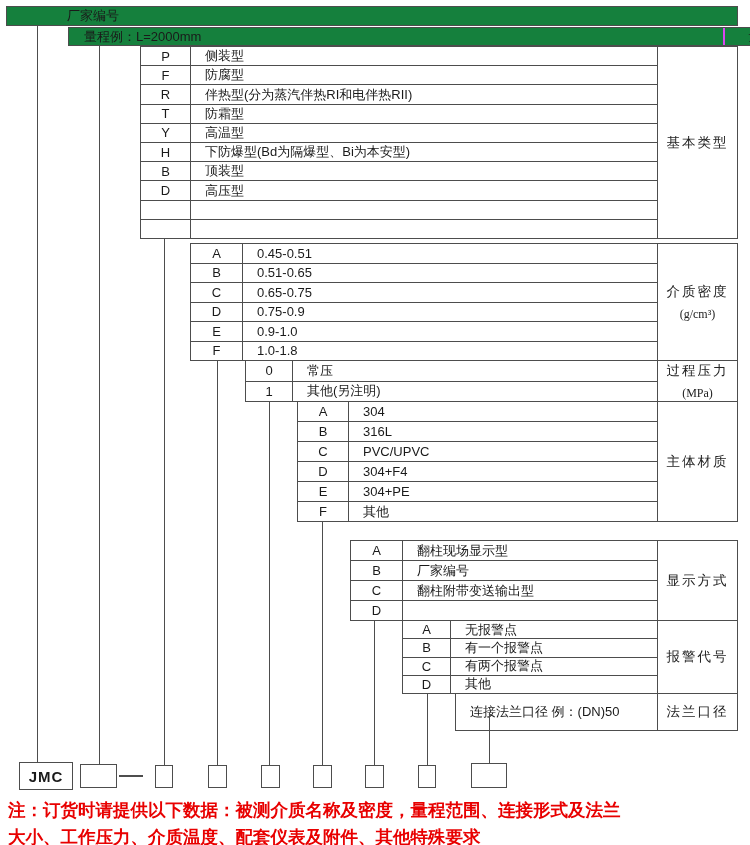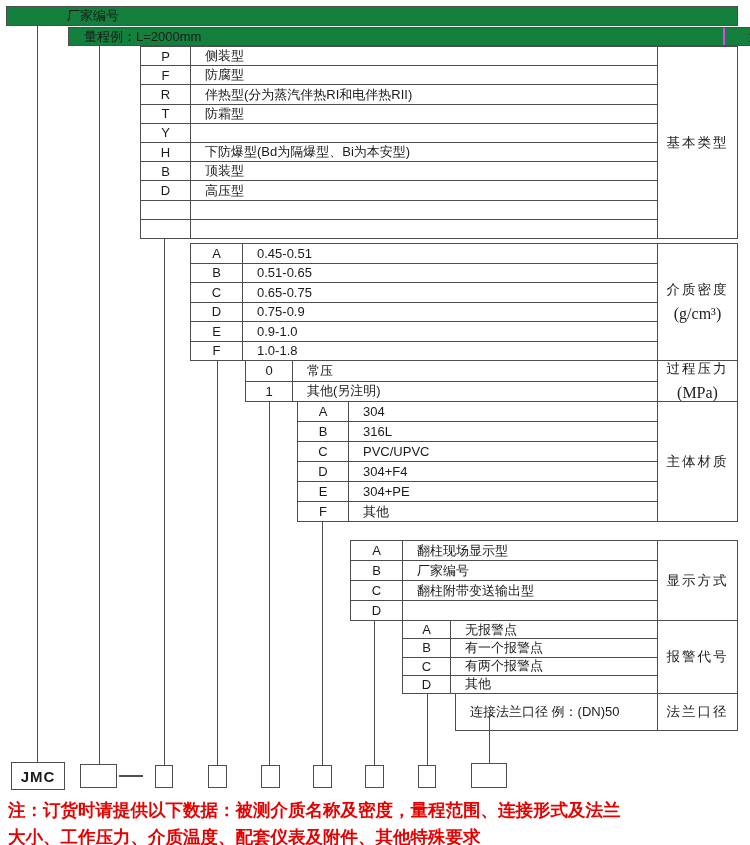--- a/index.html
+++ b/index.html
@@ -11,21 +11,21 @@
   .box{position:absolute;border:1px solid #4d4d4d;box-sizing:border-box;background:#15803d;}
   .hrow{display:flex;align-items:center;}
   .section{position:absolute;border:1px solid #4d4d4d;box-sizing:border-box;display:flex;background:#fff;}
   .rows{flex:1;display:flex;flex-direction:column;}
   .row{flex:1;display:flex;border-bottom:1px solid #4d4d4d;min-height:0;}
   .row:last-child{border-bottom:none;}
   .code{border-right:1px solid #4d4d4d;display:flex;align-items:center;justify-content:center;box-sizing:border-box;}
   .desc{flex:1;display:flex;align-items:center;padding-left:14px;box-sizing:border-box;white-space:nowrap;}
   .label{width:80px;border-left:1px solid #4d4d4d;display:flex;flex-direction:column;align-items:center;justify-content:center;
          font-family:"Liberation Serif","DejaVu Serif",serif;font-size:13.5px;letter-spacing:2px;text-align:center;box-sizing:border-box;color:#222;}
-  .label .sub{letter-spacing:0;font-size:16px;margin-top:6px;}
+  .label .sub{letter-spacing:0;font-size:12px;margin-top:6px;}
   .vline{position:absolute;width:1px;background:#4d4d4d;}
   .mbox{position:absolute;border:1px solid #4d4d4d;box-sizing:border-box;display:flex;align-items:center;justify-content:center;background:#fff;}
   .dash{position:absolute;height:2px;background:#4d4d4d;}
   #jmc{font-weight:bold;font-size:15px;letter-spacing:1px;}
   #note{position:absolute;left:8px;top:797px;width:738px;color:#e80000;font-weight:bold;font-size:17.5px;line-height:27px;}
   
   #s0 .code{width:50px;}
   #s1 .code{width:52px;}
   #s2 .code{width:47px;}
   #s3 .code{width:51px;}
@@ -65,20 +65,21 @@
       <div class="row">
           <div class="code">R</div>
           <div class="desc">伴热型(分为蒸汽伴热RI和电伴热RII)</div>
         </div>
       <div class="row">
           <div class="code">T</div>
           <div class="desc">防霜型</div>
         </div>
       <div class="row">
           <div class="code">Y</div>
+          <div class="desc">高温型</div>
         </div>
       <div class="row">
           <div class="code">H</div>
           <div class="desc">下防爆型(Bd为隔爆型、Bi为本安型)</div>
         </div>
       <div class="row">
           <div class="code">B</div>
           <div class="desc">顶装型</div>
         </div>
       <div class="row">
@@ -242,21 +243,21 @@
   <div class="vline" style="left:37px;top:26px;height:736px;"></div>
   <div class="vline" style="left:99px;top:46px;height:718px;"></div>
   <div class="vline" style="left:164px;top:239px;height:526px;"></div>
   <div class="vline" style="left:217px;top:361px;height:404px;"></div>
   <div class="vline" style="left:269px;top:402px;height:363px;"></div>
   <div class="vline" style="left:322px;top:522px;height:243px;"></div>
   <div class="vline" style="left:374px;top:621px;height:144px;"></div>
   <div class="vline" style="left:427px;top:694px;height:71px;"></div>
   <div class="vline" style="left:489px;top:714px;height:49px;"></div>
 
-  <div class="mbox" id="jmc" style="left:11px;top:762px;width:54px;height:28px;">
+  <div class="mbox" id="jmc" style="left:19px;top:762px;width:54px;height:28px;">
     <span>JMC</span>
   </div>
   <div class="mbox" style="left:80px;top:764px;width:37px;height:24px;"></div>
   <div class="dash" style="left:119px;top:775px;width:24px;"></div>
   <div class="mbox" style="left:155px;top:765px;width:18px;height:23px;"></div>
   <div class="mbox" style="left:208px;top:765px;width:19px;height:23px;"></div>
   <div class="mbox" style="left:261px;top:765px;width:19px;height:23px;"></div>
   <div class="mbox" style="left:313px;top:765px;width:19px;height:23px;"></div>
   <div class="mbox" style="left:365px;top:765px;width:19px;height:23px;"></div>
   <div class="mbox" style="left:418px;top:765px;width:18px;height:23px;"></div>

